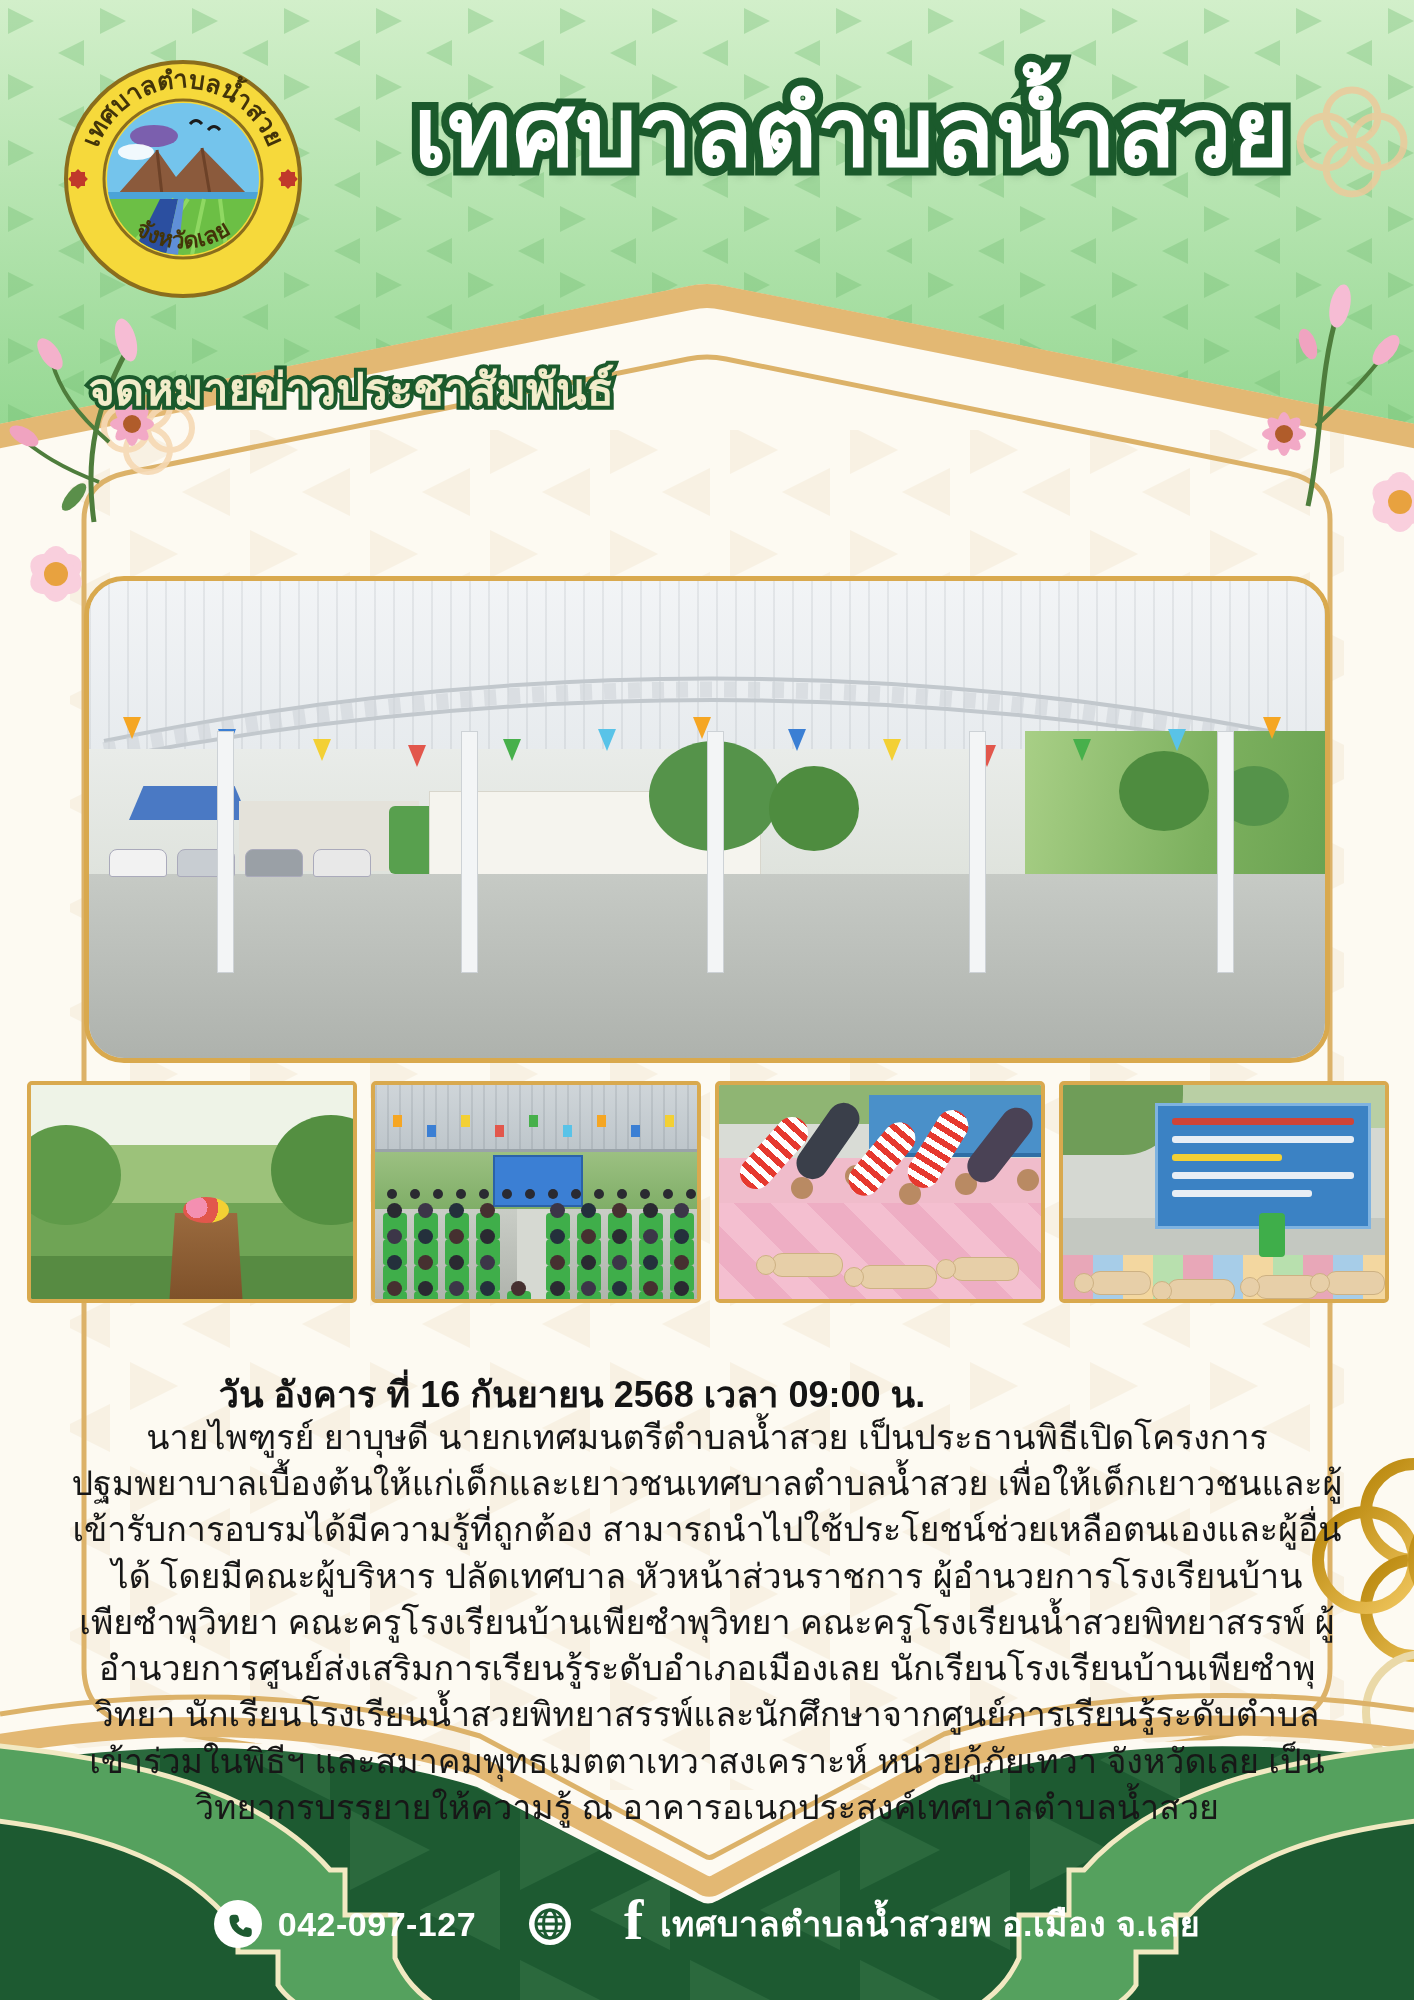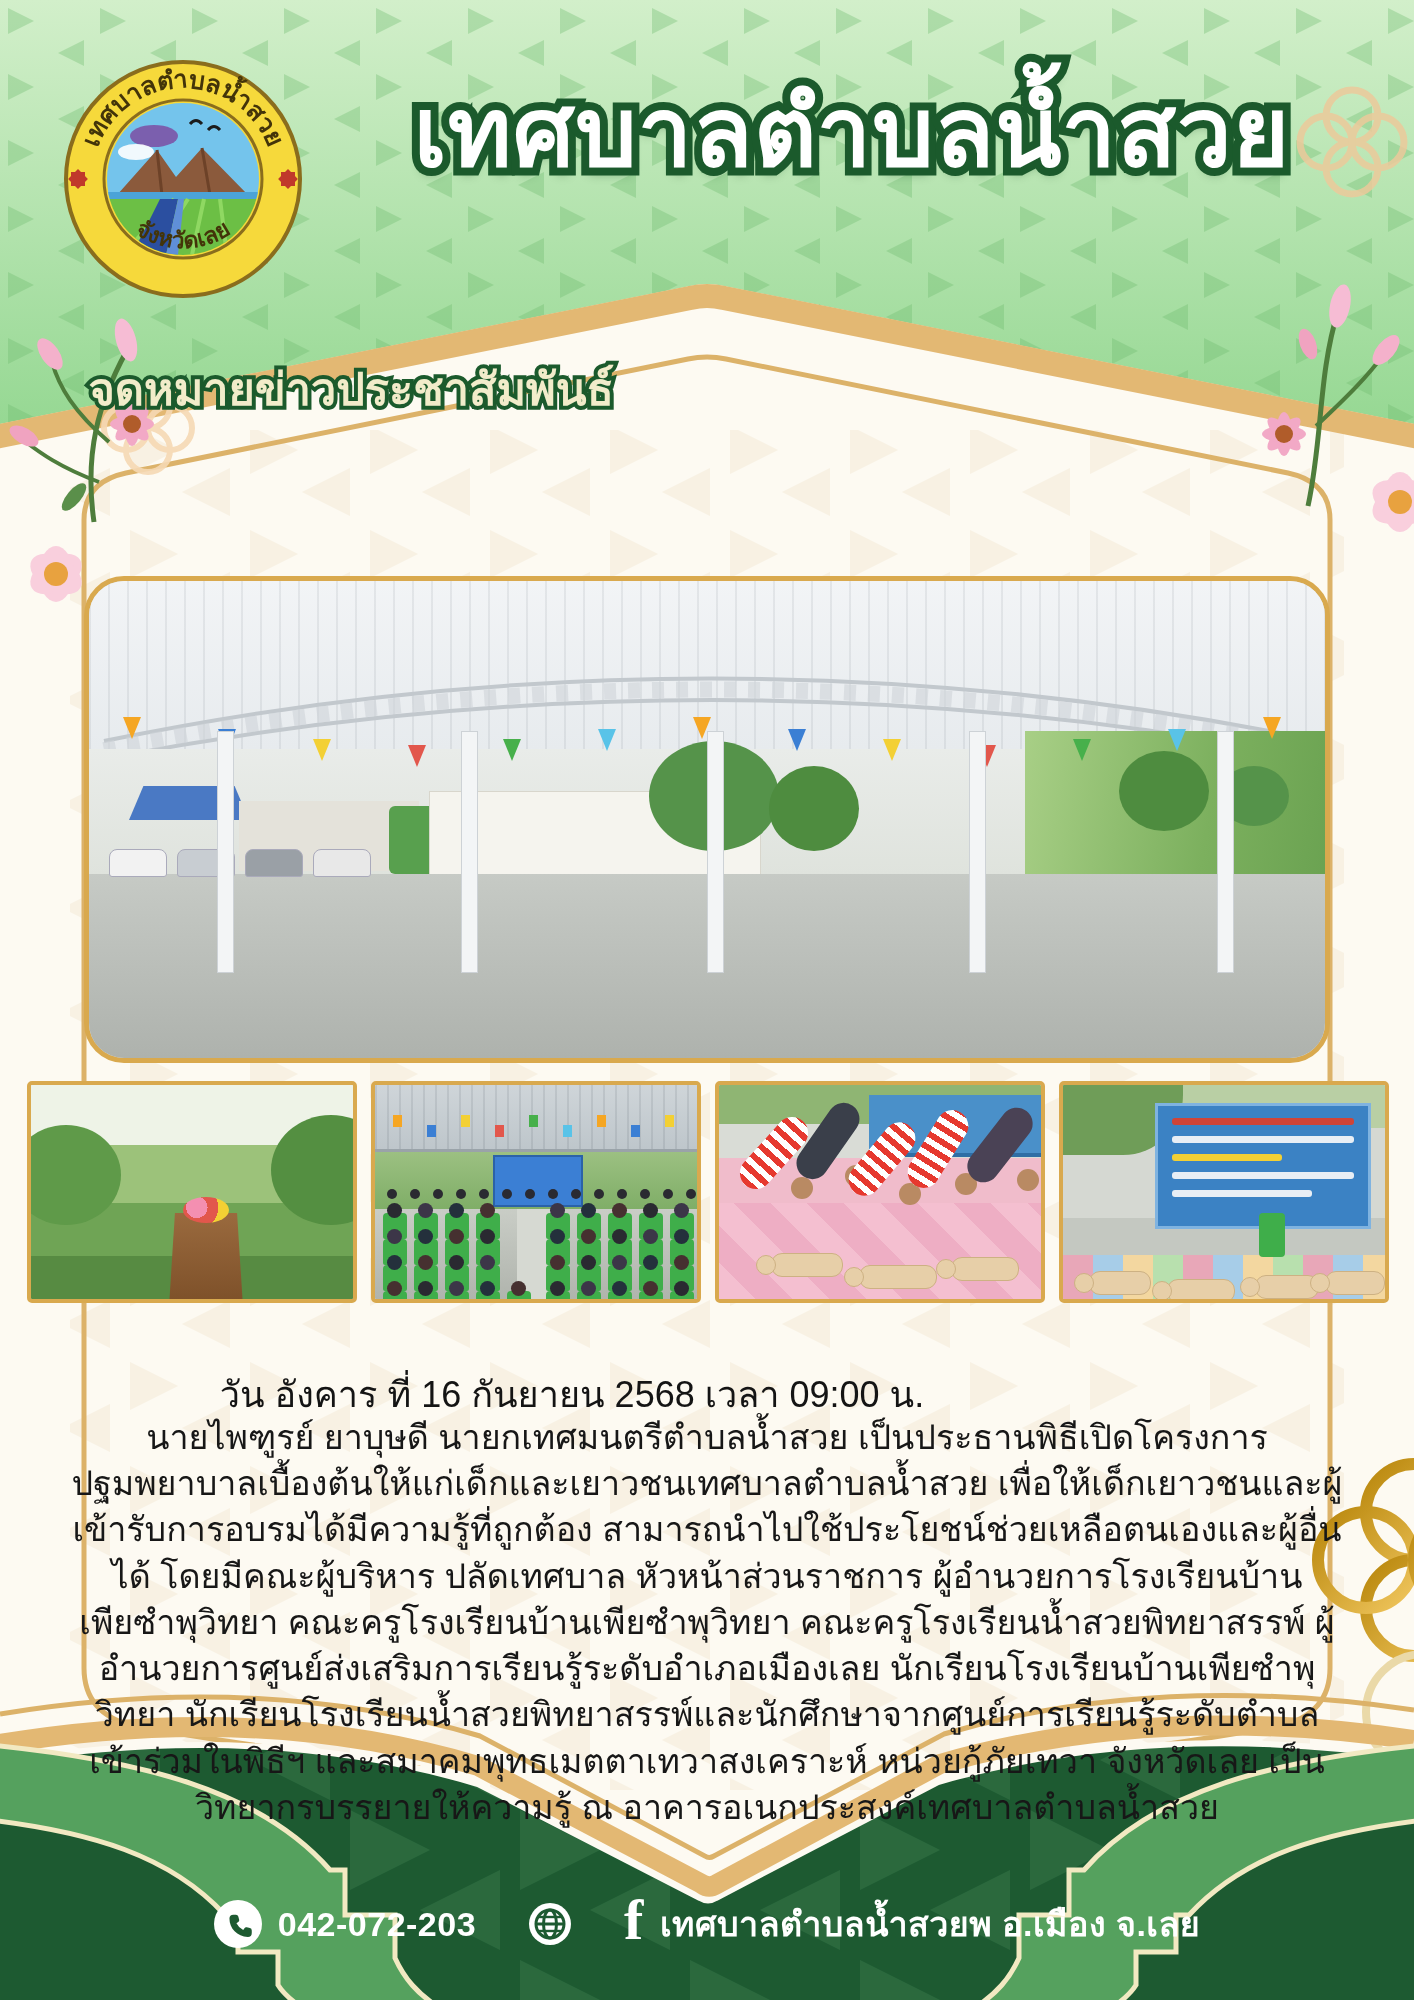--- a/index.html
+++ b/index.html
@@ -85,21 +85,21 @@
   .t4{left:1059px;}
   .t4-bg{left:0;top:0;right:0;bottom:0;background:linear-gradient(#b9cfa4 0 20%,#d5d8d2 20% 62%,#c4c8c1 62%);}
   .t4-trees{left:0;top:0;width:120px;height:70px;border-radius:0 0 60px 0;background:#6f9d58;}
   .t4-banner{left:92px;top:18px;width:210px;height:120px;background:#3b82c4;border:3px solid #7fb3e0;}
   .t4-line{position:absolute;left:14px;right:14px;height:7px;border-radius:3px;}
   .t4-mat{left:0;top:170px;right:0;bottom:0;
         background:repeating-linear-gradient(90deg,#e8a7b8 0 30px,#a7cde8 30px 60px,#f3d7a0 60px 90px,#b8e0ae 90px 120px);}
 
   
   .date-line{left:0;top:1366px;width:1144px;text-align:center;
-        font-size:36px;font-weight:400;color:#141414;}
+        font-size:36px;font-weight:700;color:#141414;}
   .article-body{left:70px;top:1414px;width:1274px;text-align:center;
         font-size:34px;line-height:1.36;color:#171717;font-weight:500;}
 
   
   .footer-row{left:0;top:1897px;width:1414px;display:flex;justify-content:center;
         align-items:center;gap:50px;z-index:6;}
   .f-item{display:flex;align-items:center;gap:16px;color:#ffffff;
         font-size:34px;font-weight:700;letter-spacing:.5px;}
   .f-icon{width:48px;height:48px;border-radius:50%;background:#ffffff;display:flex;
         align-items:center;justify-content:center;flex:0 0 auto;}
@@ -489,21 +489,21 @@
   <div class="abs z2 date-line">วัน อังคาร ที่ 16 กันยายน 2568 เวลา 09:00 น.</div>
   <div class="abs z2 article-body">นายไพฑูรย์ ยาบุษดี นายกเทศมนตรีตำบลน้ำสวย เป็นประธานพิธีเปิดโครงการปฐมพยาบาลเบื้องต้นให้แก่เด็กและเยาวชนเทศบาลตำบลน้ำสวย เพื่อให้เด็กเยาวชนและผู้เข้ารับการอบรมได้มีความรู้ที่ถูกต้อง สามารถนำไปใช้ประโยชน์ช่วยเหลือตนเองและผู้อื่นได้ โดยมีคณะผู้บริหาร ปลัดเทศบาล หัวหน้าส่วนราชการ ผู้อำนวยการโรงเรียนบ้านเพียซำพุวิทยา คณะครูโรงเรียนบ้านเพียซำพุวิทยา คณะครูโรงเรียนน้ำสวยพิทยาสรรพ์ ผู้อำนวยการศูนย์ส่งเสริมการเรียนรู้ระดับอำเภอเมืองเลย นักเรียนโรงเรียนบ้านเพียซำพุวิทยา นักเรียนโรงเรียนน้ำสวยพิทยาสรรพ์และนักศึกษาจากศูนย์การเรียนรู้ระดับตำบลเข้าร่วมในพิธีฯ และสมาคมพุทธเมตตาเทวาสงเคราะห์ หน่วยกู้ภัยเทวา จังหวัดเลย เป็นวิทยากรบรรยายให้ความรู้ ณ อาคารอเนกประสงค์เทศบาลตำบลน้ำสวย</div>
 
   <div class="abs footer-row">
     <div class="f-item">
       <span class="f-icon">
         <svg width="28" height="28" viewBox="0 0 36 36">
           <path d="M7 11 q0 -5 5 -5 l3.4 0 q2.4 0 3 2.4 l1.1 4 q.5 1.9 -1.2 3 l-2.3 1.6 q2.9 5.8 8.7 8.7 l1.6 -2.3 q1.1 -1.7 3 -1.2 l4 1.1 q2.4 .6 2.4 3 l0 3.4 q0 5 -5 5 C17 34 7 24 7 11 Z" fill="#1d5a31"></path>
         </svg>
       </span>
-      <span>042-072-203</span>
+      <span>042-097-127</span>
     </div>
     <div class="f-item">
       <span class="f-icon" style="background:transparent;">
         <svg width="48" height="48" viewBox="0 0 48 48">
           <circle cx="24" cy="24" r="21" fill="#ffffff"></circle>
           <circle cx="24" cy="24" r="14" fill="none" stroke="#1d5a31" stroke-width="3"></circle>
           <ellipse cx="24" cy="24" rx="6.5" ry="14" fill="none" stroke="#1d5a31" stroke-width="3"></ellipse>
           <line x1="10" y1="24" x2="38" y2="24" stroke="#1d5a31" stroke-width="3"></line>
           <line x1="12" y1="17" x2="36" y2="17" stroke="#1d5a31" stroke-width="2.4"></line>
           <line x1="12" y1="31" x2="36" y2="31" stroke="#1d5a31" stroke-width="2.4"></line>

